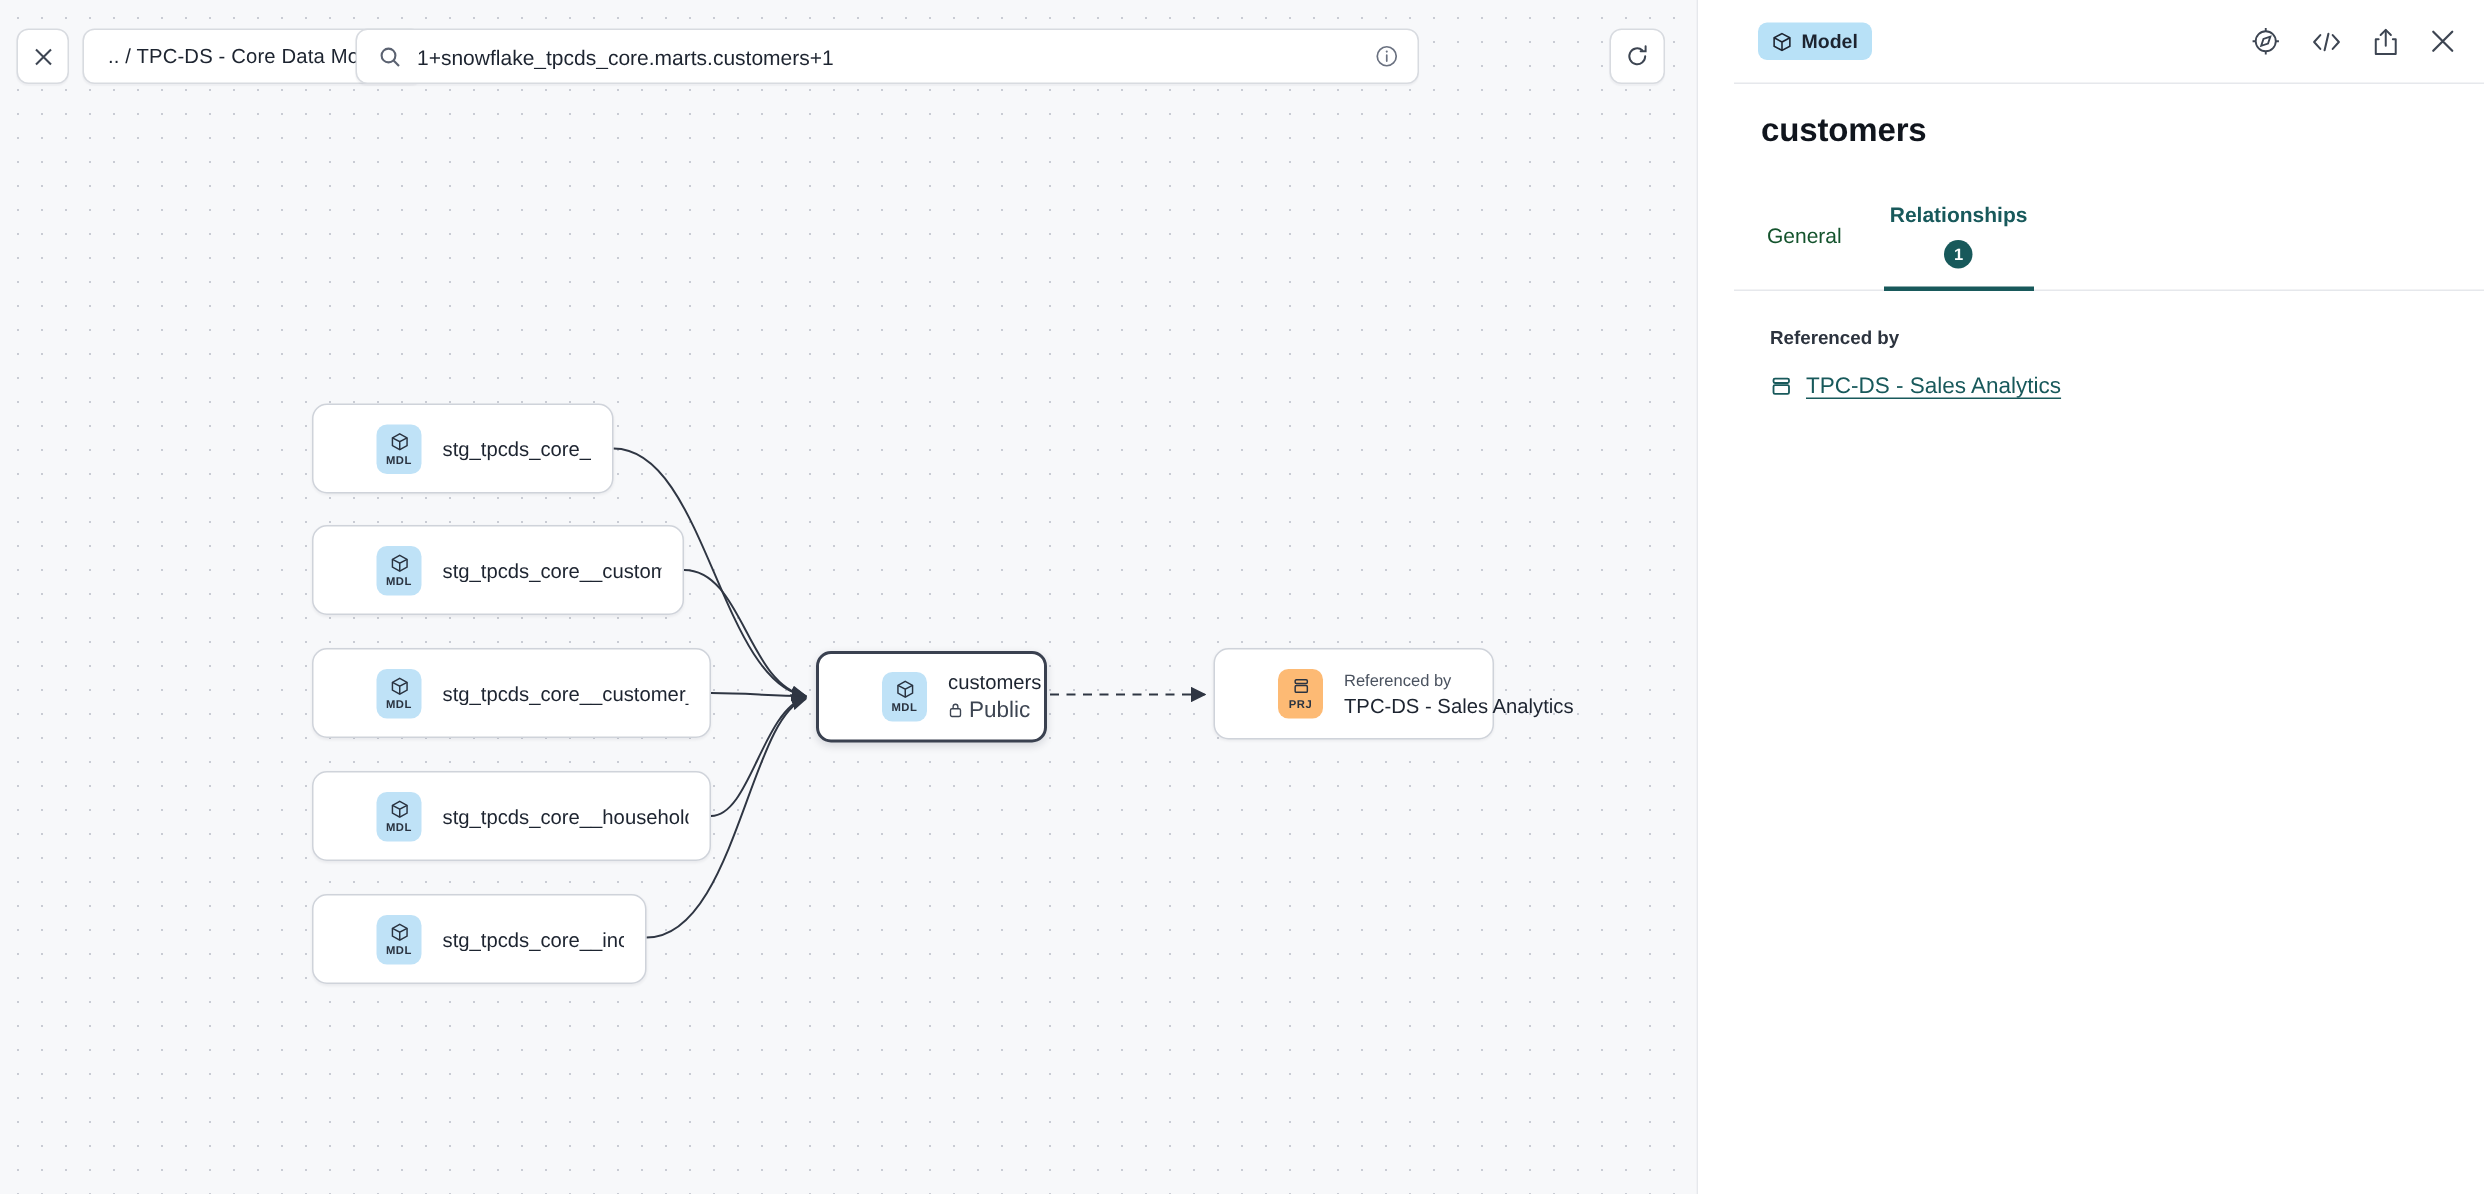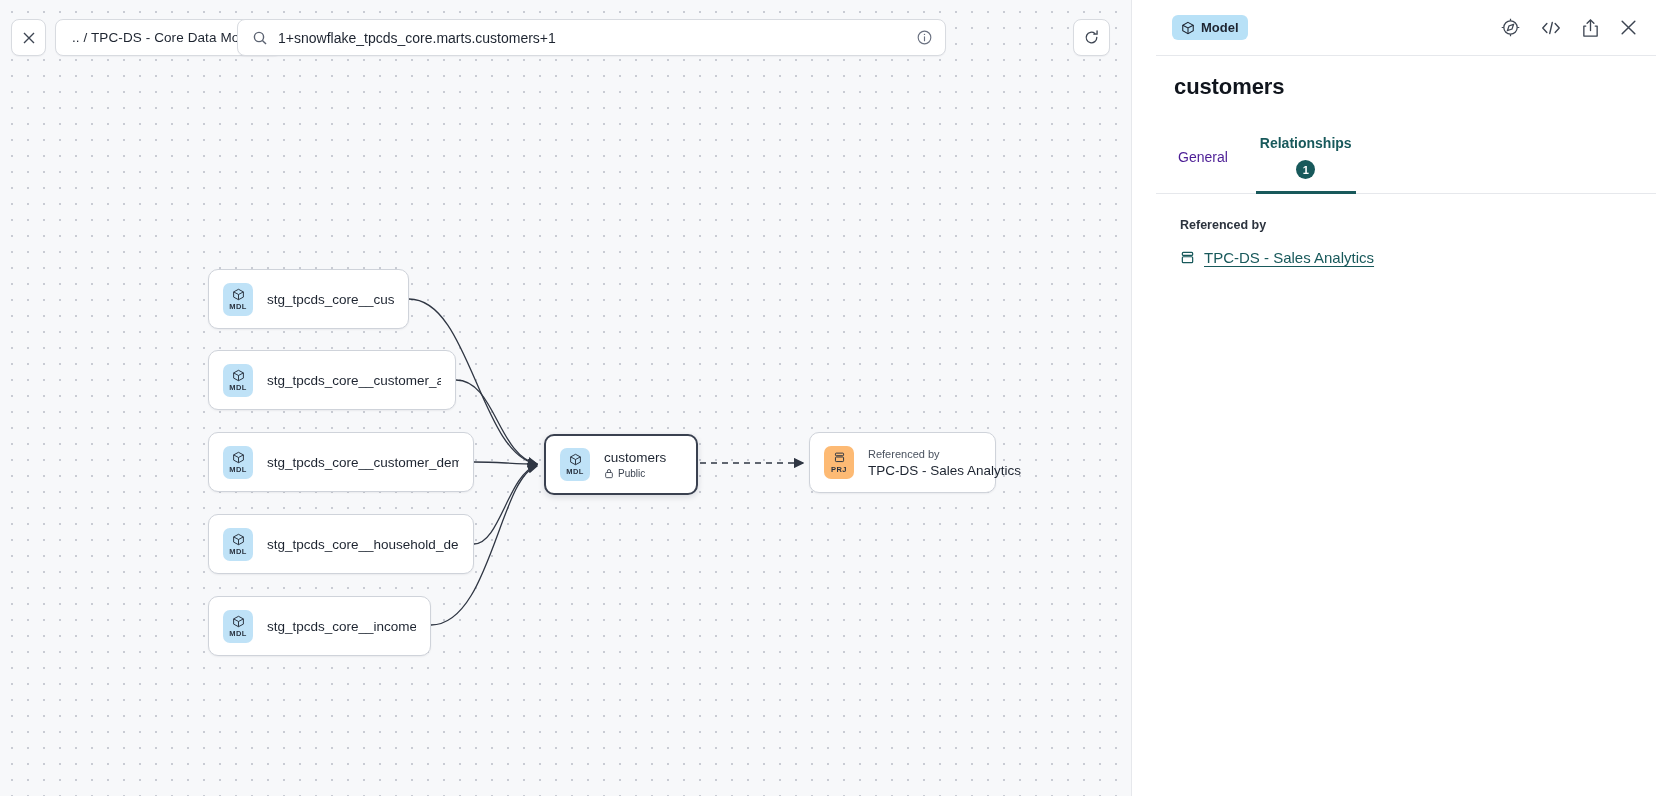--- a/index.html
+++ b/index.html
@@ -65,27 +65,28 @@
   }
   .node.selected {
     border: 2px solid #3a4150;
     box-shadow: 0 2px 6px rgba(16,24,40,.14);
   }
   .badge {
     width: 30px; height: 33px; border-radius: 7px;
     display: flex; flex-direction: column; align-items: center; justify-content: center;
     flex: 0 0 auto;
     line-height: 1;
+    margin-left: 28px;
   }
   .badge.mdl { background: #bfe2f7; color: #2a3340; }
   .badge.prj { background: #fdba74; color: #2a3340; }
   .badge .btxt { font-size: 7.5px; font-weight: 700; letter-spacing: .4px; margin-top: 2px; }
   .node .label { font-size: 13.5px; color: #1d2430; white-space: nowrap; overflow: hidden; }
   .node .sub {
-    font-size: 10px; color: #3d4552; display: flex; align-items: center; gap: 4px; margin-top: 3px;
+    font-size: 15px; color: #3d4552; display: flex; align-items: center; gap: 4px; margin-top: 3px;
   }
   .node .title-sm { font-size: 11px; color: #4a525f; }
   .node .title-main { font-size: 13.5px; color: #1d2430; margin-top: 3px; white-space: nowrap; }
   .node .stack { display: flex; flex-direction: column; justify-content: center; }
 
   
   .panel {
     position: relative;
     width: 525px; height: 796px;
     background: #ffffff;
@@ -110,21 +111,21 @@
   .panel-head { padding: 18px 18px 0 18px; }
   .panel-title { font-size: 22px; font-weight: 700; color: #10151d; letter-spacing: -.1px; }
   .panel-sub { font-size: 12.5px; color: #2c333e; margin-top: 8px; }
 
   .tabs {
     display: flex; gap: 24px; padding: 0 18px;
     margin-top: 27px;
     border-bottom: 1px solid #e6e8ec;
   }
   .tab {
-    padding: 8px 4px 12px 4px; font-size: 14px; color: #4c1d95;
+    padding: 8px 4px 12px 4px; font-size: 14px; color: #14532d;
     cursor: pointer; display: flex; align-items: center; gap: 9px;
     border-bottom: 3px solid transparent; margin-bottom: -1px;
   }
   .tab.active { color: #18595b; font-weight: 700; border-bottom-color: #18595b; flex-direction: column; }
   .tab .count {
     background: #18595b; color: #fff; border-radius: 999px;
     min-width: 19px; height: 19px; padding: 0 6px;
     display: inline-flex; align-items: center; justify-content: center;
     font-size: 11px; font-weight: 700;
   }

